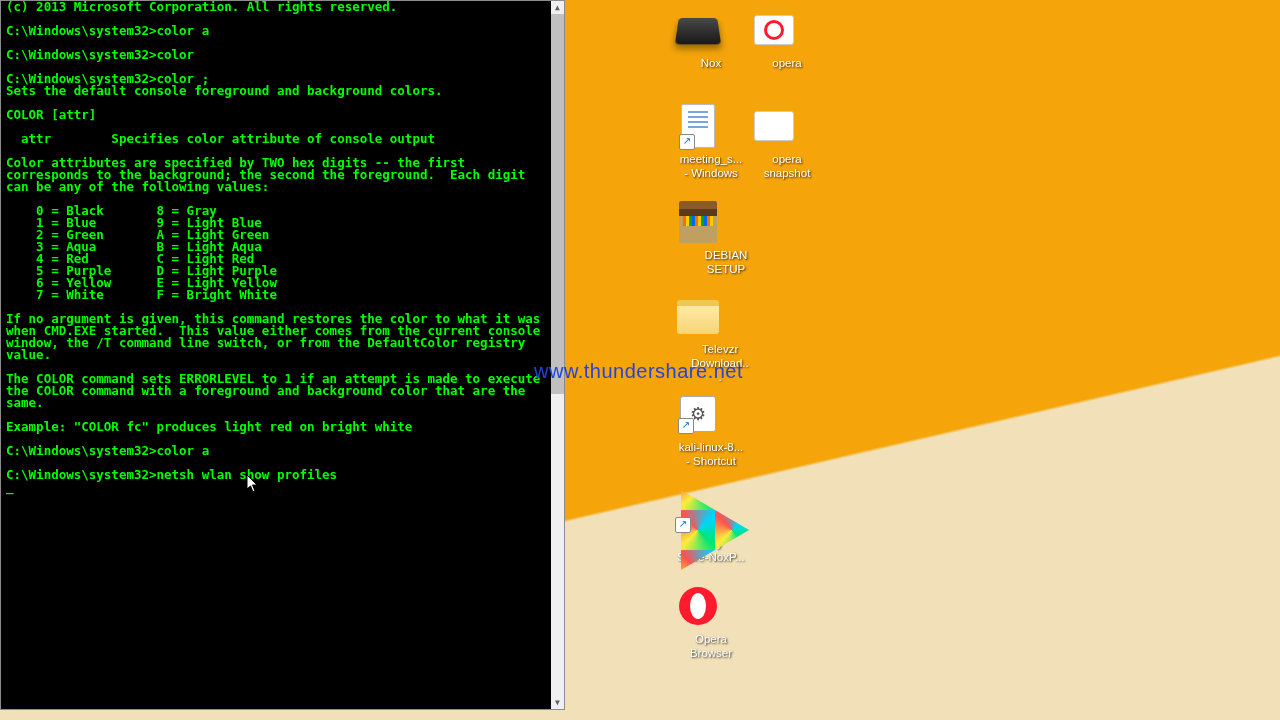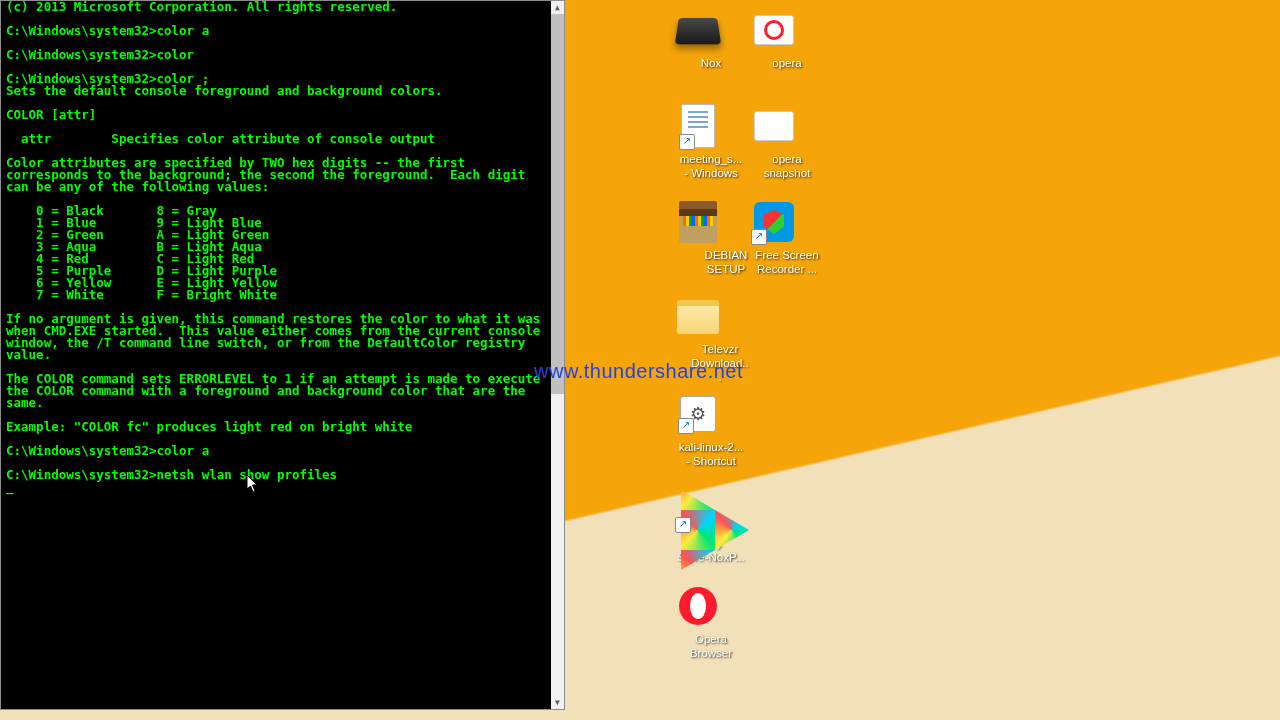--- a/index.html
+++ b/index.html
@@ -122,21 +122,21 @@
           <div class="icon-img">
             <div class="ico-folder"></div>
           </div>
           <div class="icon-label" style="white-space: pre-line; margin-left: 16px;">Televzr
 Download...</div>
         </div>
         <div class="desktop-icon">
           <div class="icon-img">
             <div class="ico-kali"></div>
           </div>
-          <div class="icon-label" style="white-space: pre-line;">kali-linux-2...
+          <div class="icon-label" style="white-space: pre-line;">kali-linux-8...
 - Shortcut</div>
         </div>
         <div class="desktop-icon">
           <div class="icon-img">
             <div class="ico-play"></div>
           </div>
           <div class="icon-label" style="white-space: pre-line;">Play
 Store-NoxP...</div>
         </div>
         <div class="desktop-icon">
@@ -153,27 +153,20 @@
             <div class="ico-opera2"></div>
           </div>
           <div class="icon-label" style="white-space: pre-line;">opera</div>
         </div>
         <div class="desktop-icon">
           <div class="icon-img">
             <div class="ico-zoom"></div>
           </div>
           <div class="icon-label" style="white-space: pre-line;">opera
 snapshot</div>
-        </div>
-        <div class="desktop-icon">
-          <div class="icon-img">
-            <div class="ico-shield"></div>
-          </div>
-          <div class="icon-label" style="white-space: pre-line;">Free Screen
-Recorder ...</div>
         </div>
       </div>
   </div>
 
   <div class="cmd-window">
     <div class="cmd-body" id="cmd-body">(c) 2013 Microsoft Corporation. All rights reserved.
 
 C:\Windows\system32&gt;color a
 
 C:\Windows\system32&gt;color

